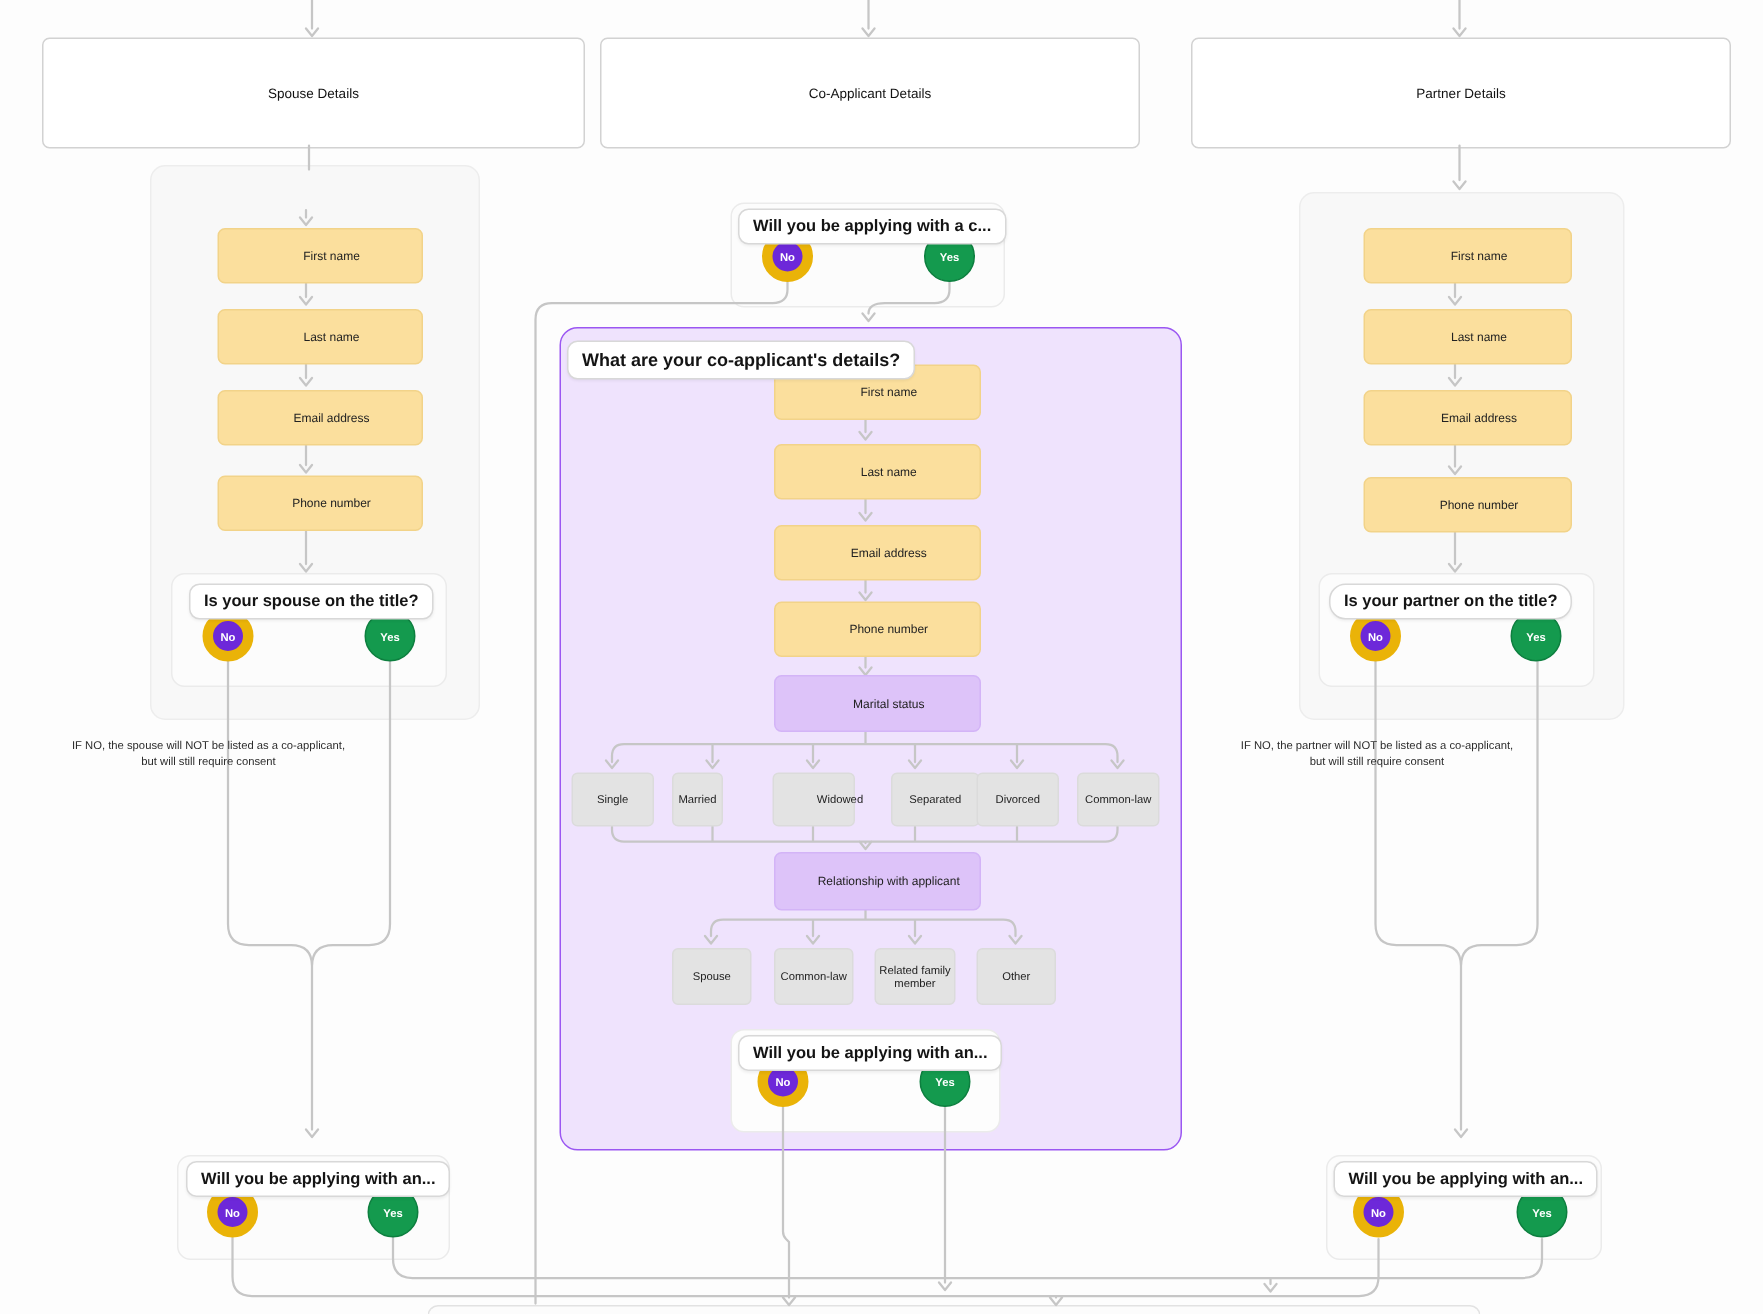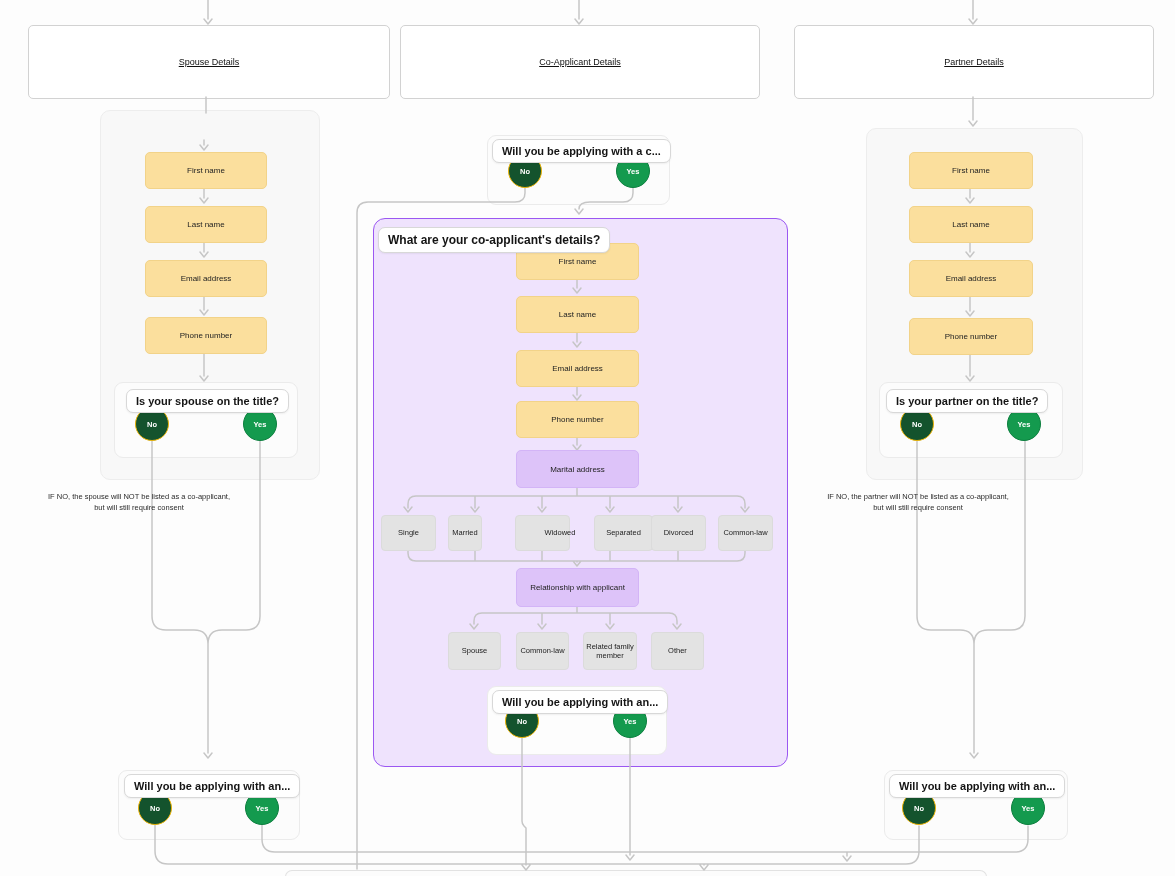--- a/index.html
+++ b/index.html
@@ -3,33 +3,33 @@
 <meta charset="utf-8">
 <style>
   html,body{margin:0;padding:0;background:#fdfdfd;}
   #canvas{position:relative;width:1175px;height:876px;overflow:hidden;
           font-family:"Liberation Sans",sans-serif;background:#fdfdfd;}
   .col-container{position:absolute;background:#f8f8f8;border:1px solid #ededed;border-radius:10px;z-index:1;}
   .purple-container{position:absolute;background:#efe3fd;border:1.5px solid #9b57f2;border-radius:12px;z-index:1;}
   .q-group{position:absolute;background:#fcfcfc;border:1px solid #ebebeb;border-radius:9px;z-index:2;}
   .top-node{position:absolute;background:#ffffff;border:1px solid #d2d2d2;border-radius:5px;z-index:2;
             display:flex;align-items:center;justify-content:center;}
-  .top-node-label{font-size:9px;color:#111;text-decoration:underline;text-align:center;}
+  .top-node-label{font-size:9px;color:#111;text-align:center;}
   svg.connectors{position:absolute;left:0;top:0;z-index:3;}
   .note{position:absolute;font-size:7.5px;line-height:11px;color:#2b2b2b;text-align:center;z-index:4;}
   .field{position:absolute;display:flex;align-items:center;justify-content:center;text-align:center;
-         font-size:8px;color:#222;border-radius:5px;z-index:5;}
+         font-size:8px;color:#222;border-radius:5px;z-index:5;padding-left:15px;}
   .yellow{background:#fbdf9d;border:1px solid #f2d389;}
   .purple-field{background:#ddc3f9;border:1px solid #d3b4f7;}
   .option{position:absolute;display:flex;align-items:center;justify-content:center;text-align:center;
           background:#e3e3e3;border:1px solid #dbdbdb;border-radius:4px;font-size:7.5px;line-height:1.25;
           color:#222;z-index:5;padding:1px;box-sizing:border-box;}
   .pill{position:absolute;width:34px;height:34px;border-radius:50%;display:flex;align-items:center;
         justify-content:center;font-size:7.5px;font-weight:bold;color:#fff;z-index:5;box-sizing:border-box;}
-  .pill.no{background:#14532d;border:1px solid #eab308;}
+  .pill.no{background:#6d28d9;border:7px solid #eab308;}
   .pill.yes{background:#149a4e;border:1px solid #0d7f3f;}
   .q-heading{position:absolute;background:#fff;border:1px solid #d8d8d8;border-radius:7px;
              box-shadow:0 1px 2px rgba(0,0,0,.06);padding:5px 9px;font-weight:bold;font-size:11px;
              color:#141414;white-space:nowrap;z-index:6;}
   .bottom-sliver{position:absolute;background:#fcfcfc;border:1px solid #e2e2e2;border-bottom:none;
                  border-radius:10px 10px 0 0;z-index:2;}
 </style>
 </head>
 <body>
 
@@ -132,21 +132,21 @@
   <div class="q-group" style="left:487px;top:135px;width:181px;height:68px;"></div>
   <div class="pill no" style="left:508px;top:154px;">No</div>
   <div class="pill yes" style="left:616px;top:154px;">Yes</div>
   <div class="q-heading" style="left:378px;top:227px;font-size:12px;">What are your co-applicant's details?</div>
 
   <div class="q-heading" style="left:492px;top:139px;">Will you be applying with a c...</div>
   <div class="field yellow" style="left:516px;top:243px;width:121px;height:35px;">First name</div>
   <div class="field yellow" style="left:516px;top:296px;width:121px;height:35px;">Last name</div>
   <div class="field yellow" style="left:516px;top:350px;width:121px;height:35px;">Email address</div>
   <div class="field yellow" style="left:516px;top:401px;width:121px;height:35px;">Phone number</div>
-  <div class="field purple-field" style="left:516px;top:450px;width:121px;height:36px;">Marital address</div>
+  <div class="field purple-field" style="left:516px;top:450px;width:121px;height:36px;">Marital status</div>
 
   <div class="option" style="left:381px;top:515px;width:55px;height:36px;">Single</div>
   <div class="option" style="left:448px;top:515px;width:34px;height:36px;">Married</div>
   <div class="option" style="left:515px;top:515px;width:55px;height:36px;padding-left:36px;">Widowed</div>
   <div class="option" style="left:582px;top:515px;width:59px;height:36px;margin-left:12px;">Separated</div>
   <div class="option" style="left:651px;top:515px;width:55px;height:36px;">Divorced</div>
   <div class="option" style="left:718px;top:515px;width:55px;height:36px;">Common-law</div>
 
   <div class="field purple-field" style="left:516px;top:568px;width:121px;height:37px;">Relationship with applicant</div>
 
@@ -161,21 +161,21 @@
   <div class="q-heading" style="left:492px;top:690px;">Will you be applying with an...</div>
 
   <div class="field yellow" style="left:909px;top:152px;width:122px;height:35px;">First name</div>
   <div class="field yellow" style="left:909px;top:206px;width:122px;height:35px;">Last name</div>
   <div class="field yellow" style="left:909px;top:260px;width:122px;height:35px;">Email address</div>
   <div class="field yellow" style="left:909px;top:318px;width:122px;height:35px;">Phone number</div>
 
   <div class="q-group" style="left:879px;top:382px;width:182px;height:74px;"></div>
   <div class="pill no" style="left:900px;top:407px;">No</div>
   <div class="pill yes" style="left:1007px;top:407px;">Yes</div>
-  <div class="q-heading" style="left:886px;top:389px;">Is your partner on the title?</div>
+  <div class="q-heading" style="left:886px;top:389px;border-radius:11px;">Is your partner on the title?</div>
 
   <div class="note" style="left:807px;top:491px;width:222px;">
     <div>IF NO, the partner will NOT be listed as a co-applicant,</div>
     <div>but will still require consent</div>
   </div>
 
   <div class="q-group" style="left:884px;top:770px;width:182px;height:68px;"></div>
   <div class="pill no" style="left:902px;top:791px;">No</div>
   <div class="pill yes" style="left:1011px;top:791px;">Yes</div>
   <div class="q-heading" style="left:889px;top:774px;">Will you be applying with an...</div>

